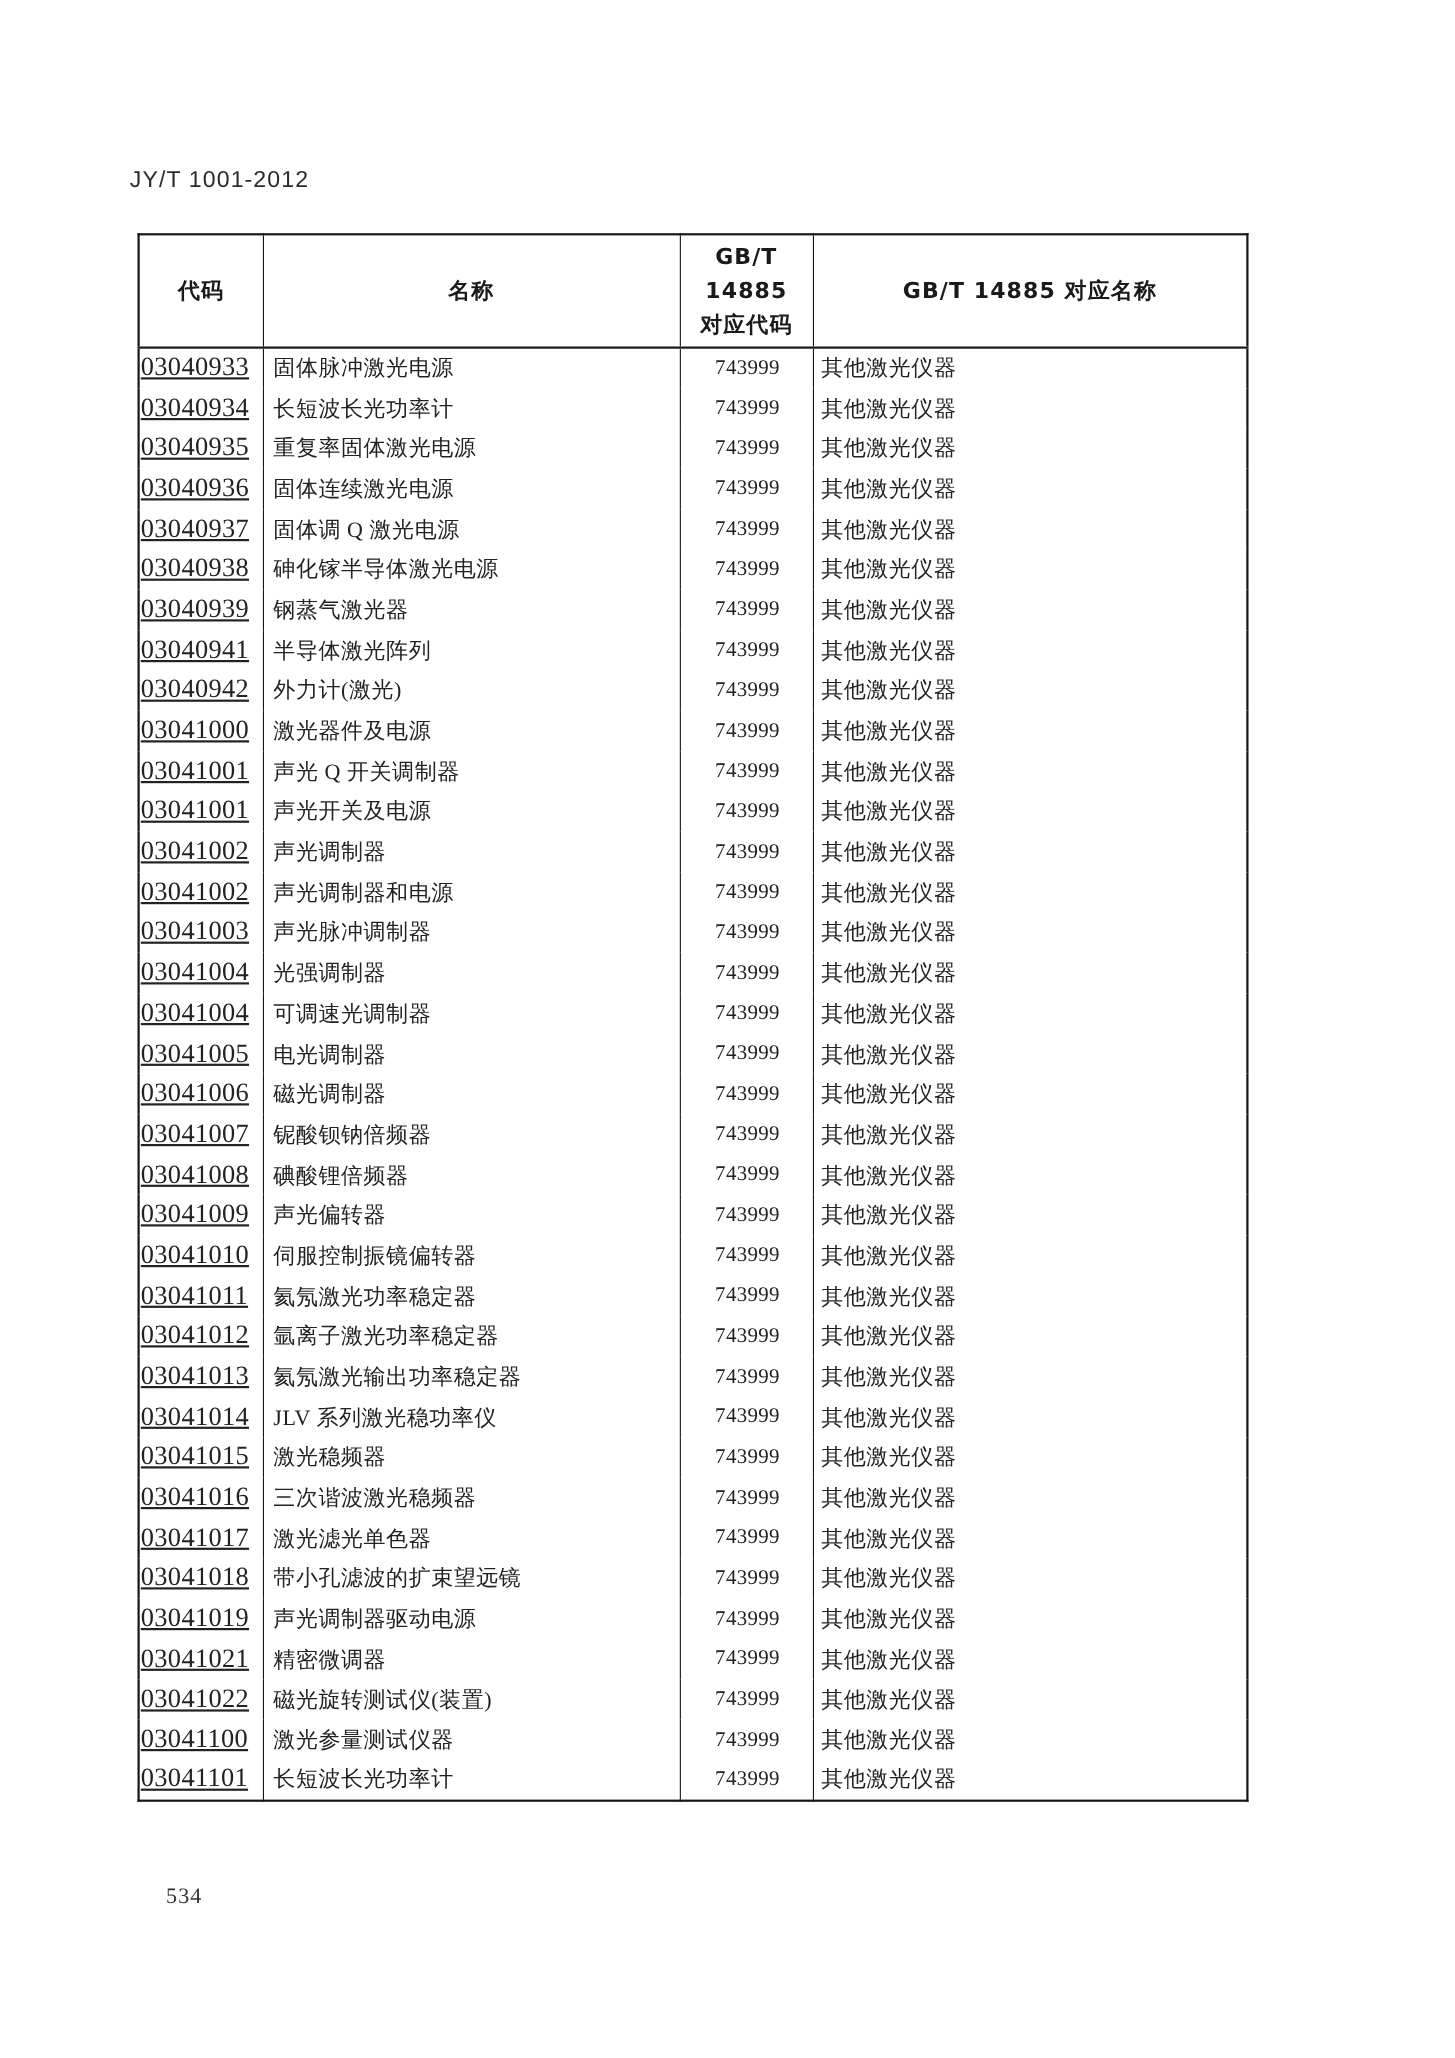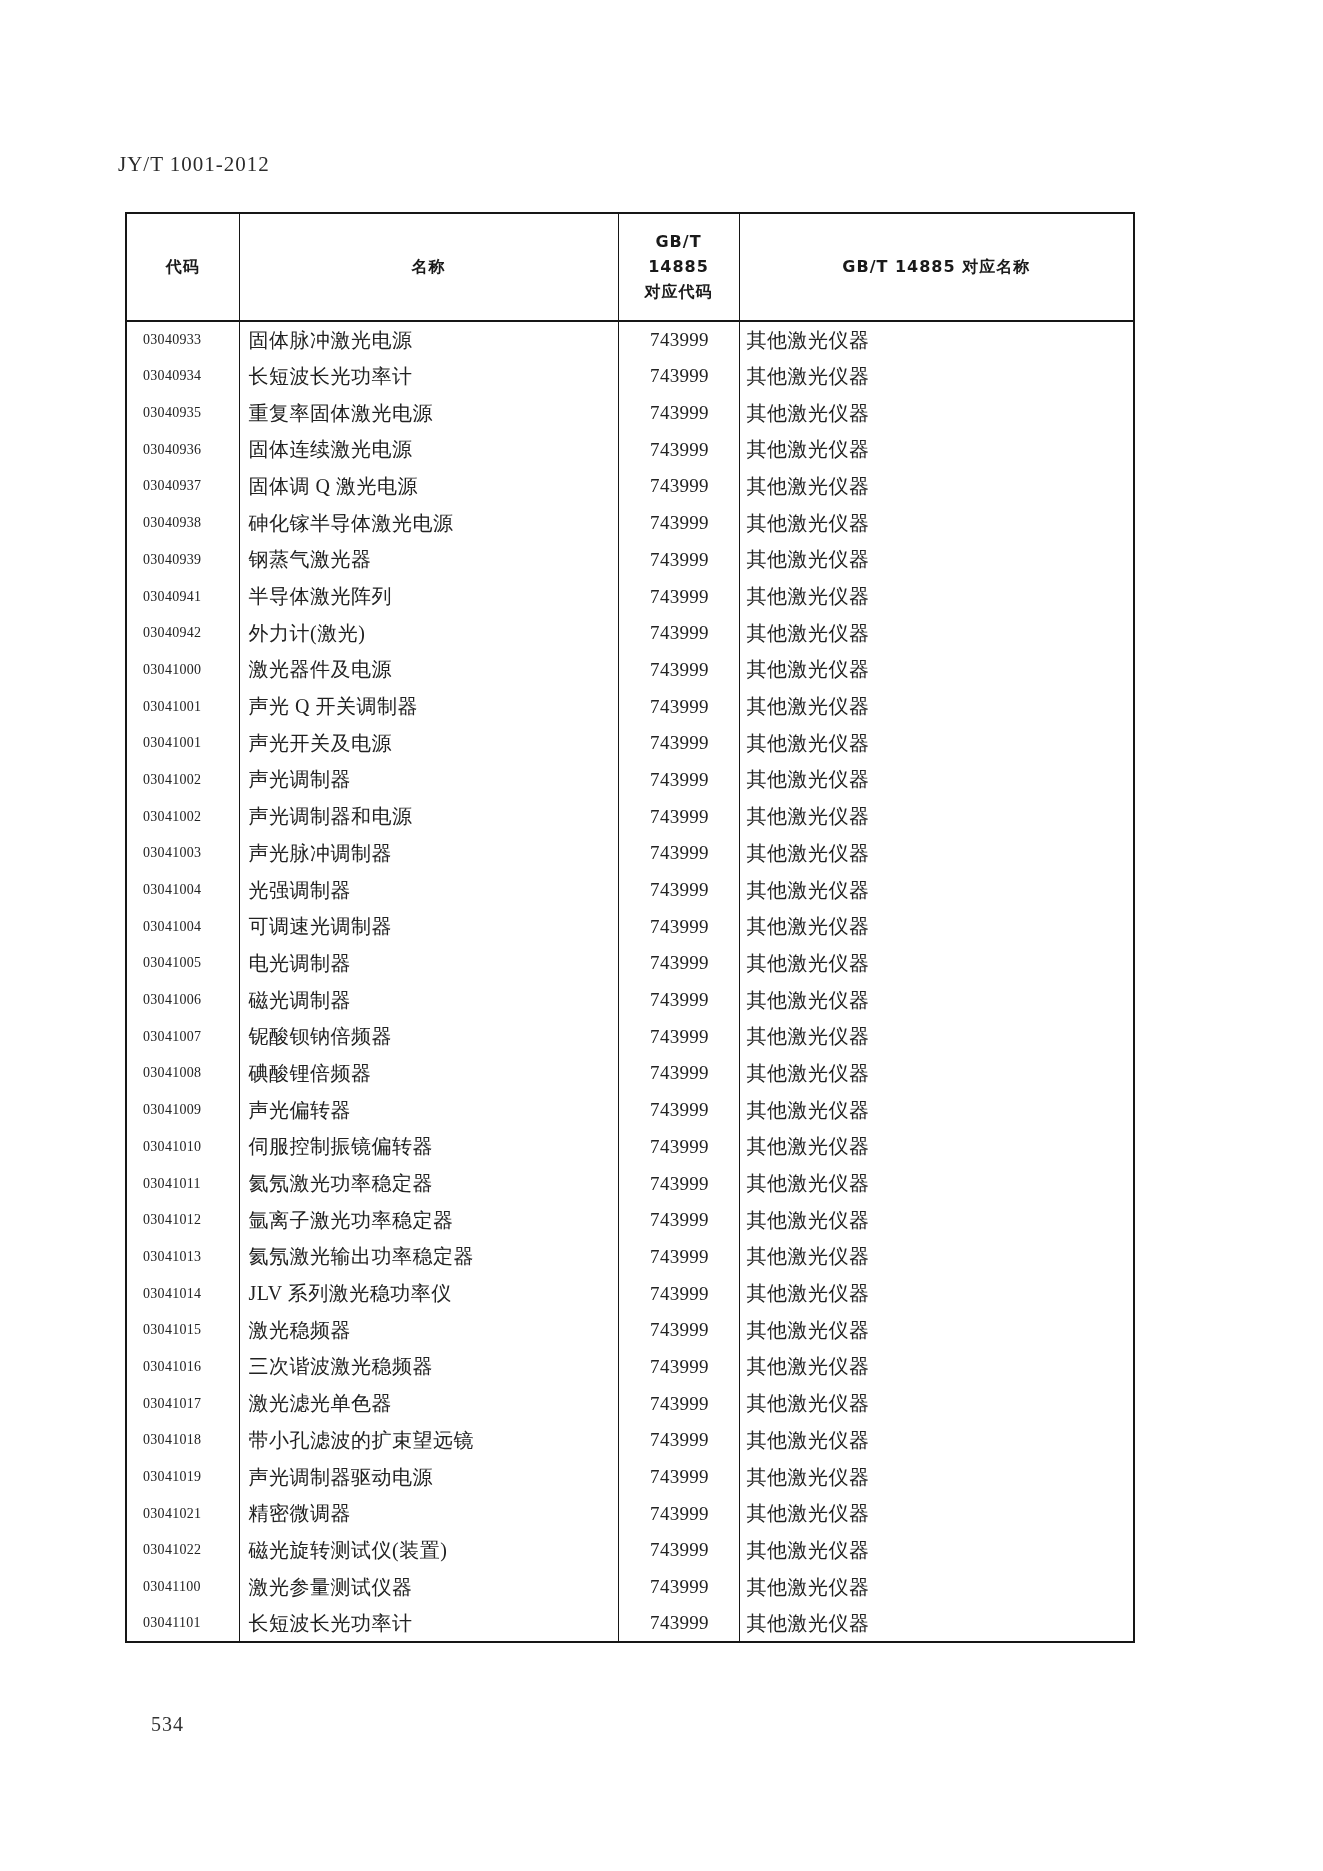--- a/index.html
+++ b/index.html
@@ -10,21 +10,21 @@
     background: #ffffff;
     position: relative;
     font-family: "Liberation Serif", "DejaVu Serif", serif;
     color: #1e1e1e;
     overflow: hidden;
   }
   .doc-header {
     position: absolute;
     left: 118px;
     top: 152px;
-    font-family: Liberation Serif, serif;
+    font-family: Liberation Sans, sans-serif;
     font-size: 21px;
     letter-spacing: 1px;
     color: #2b2b2b;
   }
   table.mapping-table {
     position: absolute;
     left: 125px;
     top: 212px;
     width: 1008px;
     border-collapse: collapse;
@@ -32,46 +32,46 @@
     border: 2px solid #161616;
   }
   col.c-code   { width: 113px; }
   col.c-name   { width: 379px; }
   col.c-gbcode { width: 121px; }
   col.c-gbname { width: 395px; }
 
   thead th {
     font-family: "DejaVu Sans", "Liberation Sans", sans-serif;
     font-weight: bold;
-    font-size: 16px;
+    font-size: 20px;
     letter-spacing: 1px;
     text-align: center;
     vertical-align: middle;
     height: 71px;
-    padding: 16px;
+    padding: 4px;
     border-left: 1px solid #161616;
     border-right: 1px solid #161616;
     border-bottom: 2px solid #161616;
     color: #1a1a1a;
   }
   thead th .hline { display: block; line-height: 1.55; }
 
   tbody td {
     height: 36.7px;
     font-size: 20px;
     letter-spacing: 0.5px;
     vertical-align: middle;
     padding: 0;
     border-left: 1px solid #161616;
     border-right: 1px solid #161616;
     white-space: nowrap;
     overflow: hidden;
     color: #222222;
   }
-  tbody td.col-code   { padding-left: 16px; font-size: 14px; letter-spacing: 0.3px; }
+  tbody td.col-code   { padding-left: 1px; font-size: 24px; letter-spacing: 0.3px; text-decoration: underline; }
   tbody td.col-name   { padding-left: 9px; }
   tbody td.col-gbcode { padding-left: 2px; font-size: 19px; letter-spacing: 0.3px; text-align: center; }
   tbody td.col-gbname { padding-left: 7px; }
 
   .page-number {
     position: absolute;
     left: 151px;
     top: 1713px;
     font-size: 20px;
     letter-spacing: 1px;

